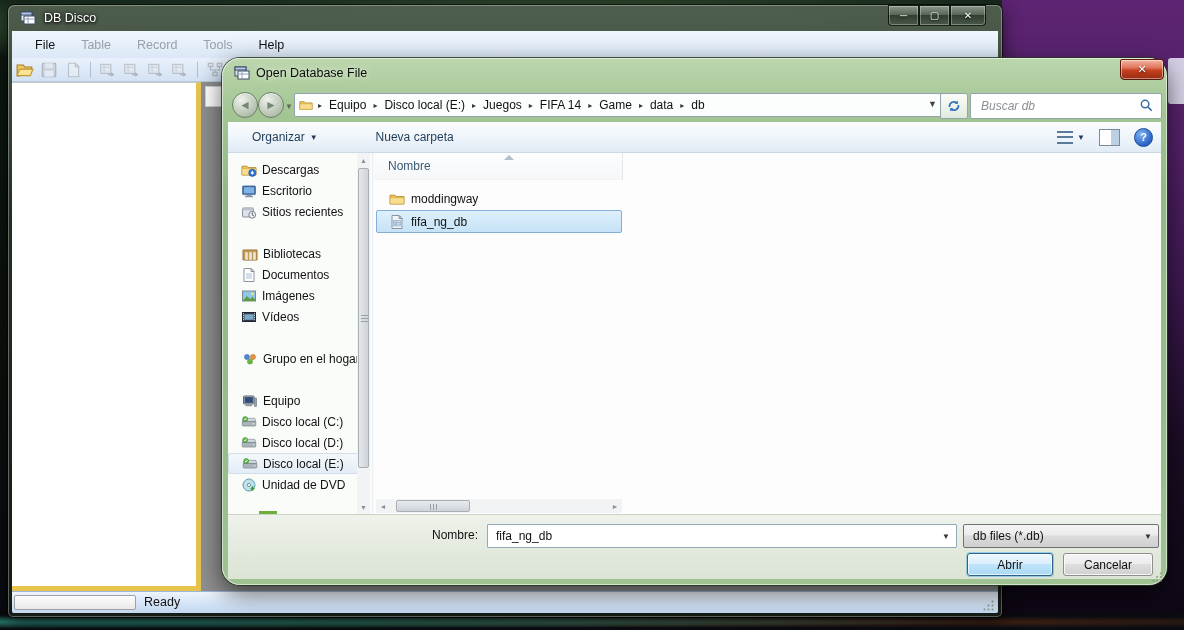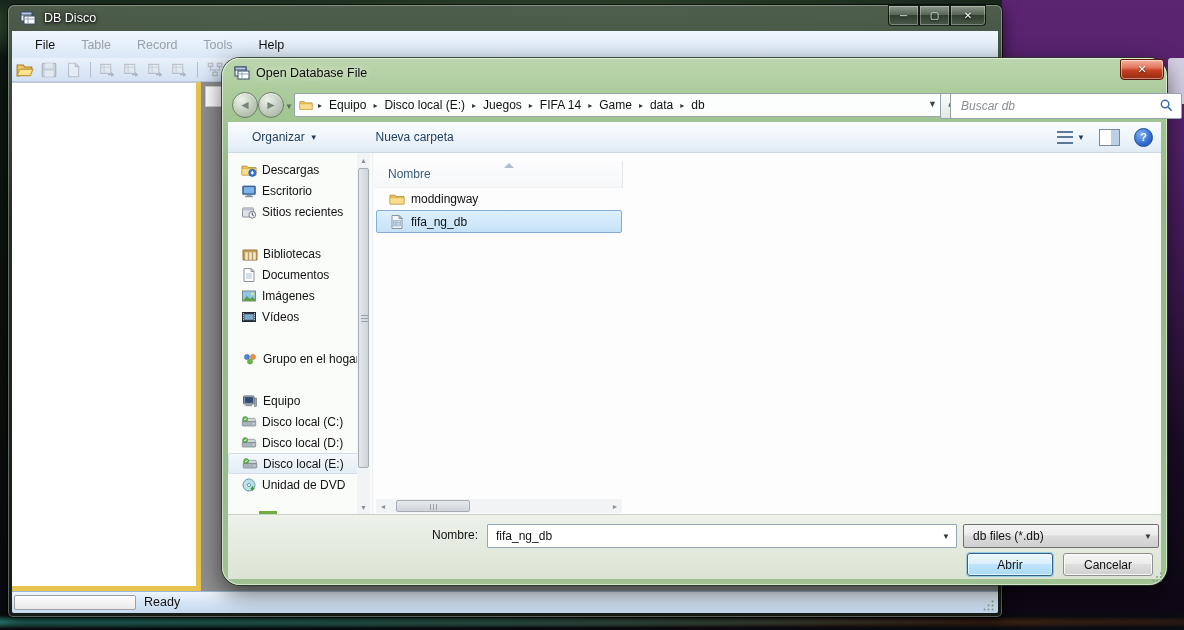--- a/index.html
+++ b/index.html
@@ -87,21 +87,21 @@
     color:#78867a;font-size:12px;display:flex;align-items:center;justify-content:center;}
   .navbtn.back{left:10px;} .navbtn.fwd{left:36px;}
   .nav-chevron{position:absolute;left:63px;top:44px;font-size:8px;color:#5c6c56;}
   .breadcrumb-bar{position:absolute;left:72px;top:35px;width:644px;height:22px;background:#fcfdfd;
     border:1px solid #93a4ae;border-radius:2px;display:flex;align-items:center;padding-left:4px;overflow:hidden;}
   .crumb-sep{font-size:8px;color:#333;padding:0 5px;}
   .crumb{font-size:12px;color:#111;padding:0 2px;white-space:nowrap;}
   .bc-dd{position:absolute;right:6px;top:5px;font-size:9px;color:#444;}
   .refresh-btn{position:absolute;left:718px;top:35px;width:26px;height:24px;background:linear-gradient(180deg,#fafcf9,#e2eade);
     border:1px solid #93a4ae;border-radius:2px;display:flex;align-items:center;justify-content:center;}
-  .search-box{position:absolute;left:728px;top:35px;width:190px;height:24px;background:#fff;border:1px solid #93a4ae;border-radius:2px;padding-left:40px;}
+  .search-box{position:absolute;left:748px;top:35px;width:190px;height:24px;background:#fff;border:1px solid #93a4ae;border-radius:2px;}
   .search-box input{position:absolute;left:8px;top:2px;width:150px;height:18px;border:none;outline:none;
     font-family:inherit;font-size:12px;background:transparent;color:#222;}
   .search-box input::placeholder{font-style:italic;color:#8a8f94;}
   .search-mag{position:absolute;right:7px;top:4px;width:15px;height:15px;}
 
   .dlg-client{position:absolute;left:6px;right:6px;top:64px;bottom:6px;display:flex;flex-direction:column;background:#fdfdfe;}
   .cmdbar{height:30px;flex:0 0 auto;background:linear-gradient(180deg,#fbfdfe 0%,#eef4fa 55%,#e1ebf5 100%);
     border-bottom:1px solid #ccd8e3;position:relative;display:flex;align-items:center;}
   .cmd-btn{font-size:12px;color:#1f3b57;padding:4px 8px;display:flex;align-items:center;gap:5px;}
   .cmd-btn .dd{font-size:8px;color:#1f3b57;}
@@ -125,21 +125,21 @@
   .nav-item svg{flex:0 0 auto;}
   .nav-partial{position:absolute;left:31px;bottom:0;width:18px;height:3px;background:#6fae3e;}
   .nav-scroll{position:absolute;right:2px;top:0;bottom:0;width:13px;background:#f2f3f4;}
   .sc-arrow{position:absolute;left:0;width:13px;height:14px;color:#8a929a;font-size:7px;display:flex;align-items:center;justify-content:center;background:#f2f3f4;}
   .nav-thumb{position:absolute;left:1px;top:15px;width:11px;height:300px;border-radius:2px;
     background:linear-gradient(90deg,#e4e7ea,#cfd4da);border:1px solid #a8aeb5;box-sizing:border-box;}
   .thumb-grip{position:absolute;left:2px;top:50%;width:7px;height:1px;background:#9aa1a8;box-shadow:0 -3px 0 #9aa1a8,0 3px 0 #9aa1a8;}
   .pane-divider{width:2px;background:linear-gradient(90deg,#e7ebee,#fff);flex:0 0 auto;}
 
   .file-pane{width:250px;flex:0 0 auto;position:relative;background:#fdfdfe;}
-  .col-header{position:absolute;left:0;top:8px;width:248px;height:26px;
+  .col-header{position:absolute;left:0;top:0;width:248px;height:26px;
     background:linear-gradient(180deg,#fdfdfe,#f5f7f9);border-right:1px solid #e4e7ea;border-bottom:1px solid #f0f2f4;}
   .col-header .txt{position:absolute;left:14px;top:6px;color:#3c5a77;font-size:12px;}
   .sort-arrow{position:absolute;left:130px;top:2px;width:0;height:0;border-left:5px solid transparent;border-right:5px solid transparent;border-bottom:5px solid #aebfd0;}
   .file-rows{position:absolute;left:0;top:34px;right:0;}
   .file-row{height:21px;display:flex;align-items:center;gap:6px;padding-left:12px;margin:0 2px;border:1px solid transparent;border-radius:2px;}
   .file-row .fname{font-size:12px;color:#111;}
   .file-row.selected{background:linear-gradient(180deg,#def0fc 0%,#c6e2f8 100%);border-color:#84aed6;}
   .hscroll{position:absolute;left:2px;right:2px;top:346px;height:14px;background:#f2f3f4;}
   .hs-arrow{position:absolute;top:0;width:14px;height:14px;color:#8a929a;font-size:7px;display:flex;align-items:center;justify-content:center;}
   .hs-thumb{position:absolute;left:20px;top:1px;width:74px;height:12px;border-radius:2px;

